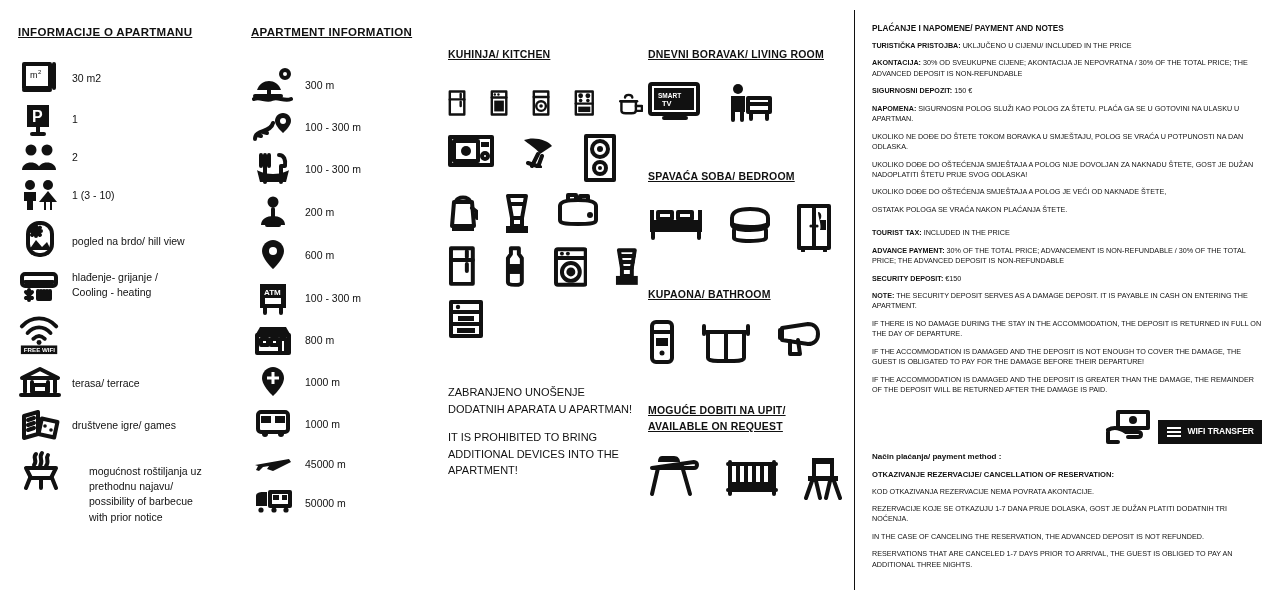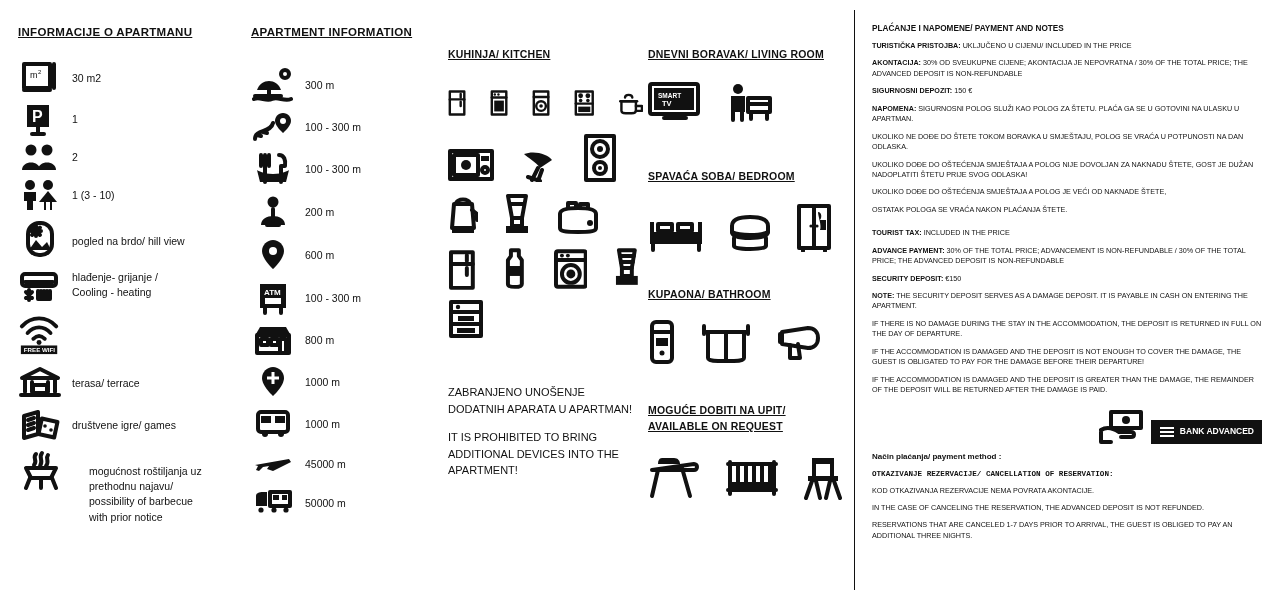--- a/index.html
+++ b/index.html
@@ -36,21 +36,21 @@
   .txt{font-size:10.5px;line-height:1.35;}
   .txt.multi{font-size:10.5px;line-height:1.45;}
 
   
   .note{font-size:7.2px;line-height:1.45;margin:0 0 7px 0;}
   .note b{font-weight:bold;}
   .notes-title{font-size:8.2px;font-weight:bold;margin:0 0 8px 0;}
 
   .big-note{font-size:11px;line-height:1.5;margin:0 0 12px 0;}
 
-  .iconrow{display:flex;align-items:flex-end;gap:24px;}
+  .iconrow{display:flex;align-items:flex-start;gap:24px;}
   svg{display:block;}
   .stroke{fill:none;stroke:#111;stroke-width:4;stroke-linecap:round;stroke-linejoin:round;}
   .fill{fill:#111;}
 </style>
 </head>
 <body>
 
 <div class="sheet">
 
   <div class="vdivider"></div>
@@ -565,27 +565,28 @@
       <svg width="44" height="34" viewBox="0 0 44 34">
         <rect x="12" y="2" width="30" height="16" class="stroke" stroke-width="2.4"></rect>
         <circle cx="27" cy="10" r="4" class="fill"></circle>
         <path d="M2 20 C8 16 14 18 20 22 L32 22 C36 22 36 27 32 27 L22 27" class="stroke" stroke-width="2.4"></path>
         <path d="M2 22 L2 32 L12 32" class="stroke" stroke-width="2.4"></path>
       </svg>
       <div style="background:#111;color:#fff;padding:4px 8px;display:flex;align-items:center;gap:5px;">
         <svg width="16" height="16" viewBox="0 0 16 16">
             <path d="M1 4 L15 4 M1 8 L15 8 M1 12 L15 12" stroke="#fff" stroke-width="2.2" fill="none"></path>
           </svg>
-        <span style="font-size:8.5px;font-weight:bold;line-height:1.05;display:block;">BANK ADVANCED</span>
+        <span style="font-size:8.5px;font-weight:bold;line-height:1.05;display:block;">WIFI TRANSFER</span>
       </div>
     </div>
 
     <div style="font-size:8px;font-weight:bold;margin-top:8px;">Način plaćanja/ payment method :</div>
-    <div style="font-size:7.6px;font-weight:bold;margin-top:9px;font-family:Liberation Mono, monospace;">OTKAZIVANJE REZERVACIJE/ CANCELLATION OF RESERVATION:</div>
+    <div style="font-size:7.6px;font-weight:bold;margin-top:9px;">OTKAZIVANJE REZERVACIJE/ CANCELLATION OF RESERVATION:</div>
 
     <div id="cancellation-list" style="margin-top:8px;">
         <p class="note">KOD OTKAZIVANJA REZERVACIJE NEMA POVRATA AKONTACIJE.</p>
+        <p class="note">REZERVACIJE KOJE SE OTKAZUJU 1-7 DANA PRIJE DOLASKA, GOST JE DUŽAN PLATITI DODATNIH TRI NOĆENJA.</p>
         <p class="note">IN THE CASE OF CANCELING THE RESERVATION, THE ADVANCED DEPOSIT IS NOT REFUNDED.</p>
         <p class="note">RESERVATIONS THAT ARE CANCELED 1-7 DAYS PRIOR TO ARRIVAL, THE GUEST IS OBLIGED TO PAY AN ADDITIONAL THREE NIGHTS.</p>
       </div>
   </div>
 
 </div>
 
 </body></html>

